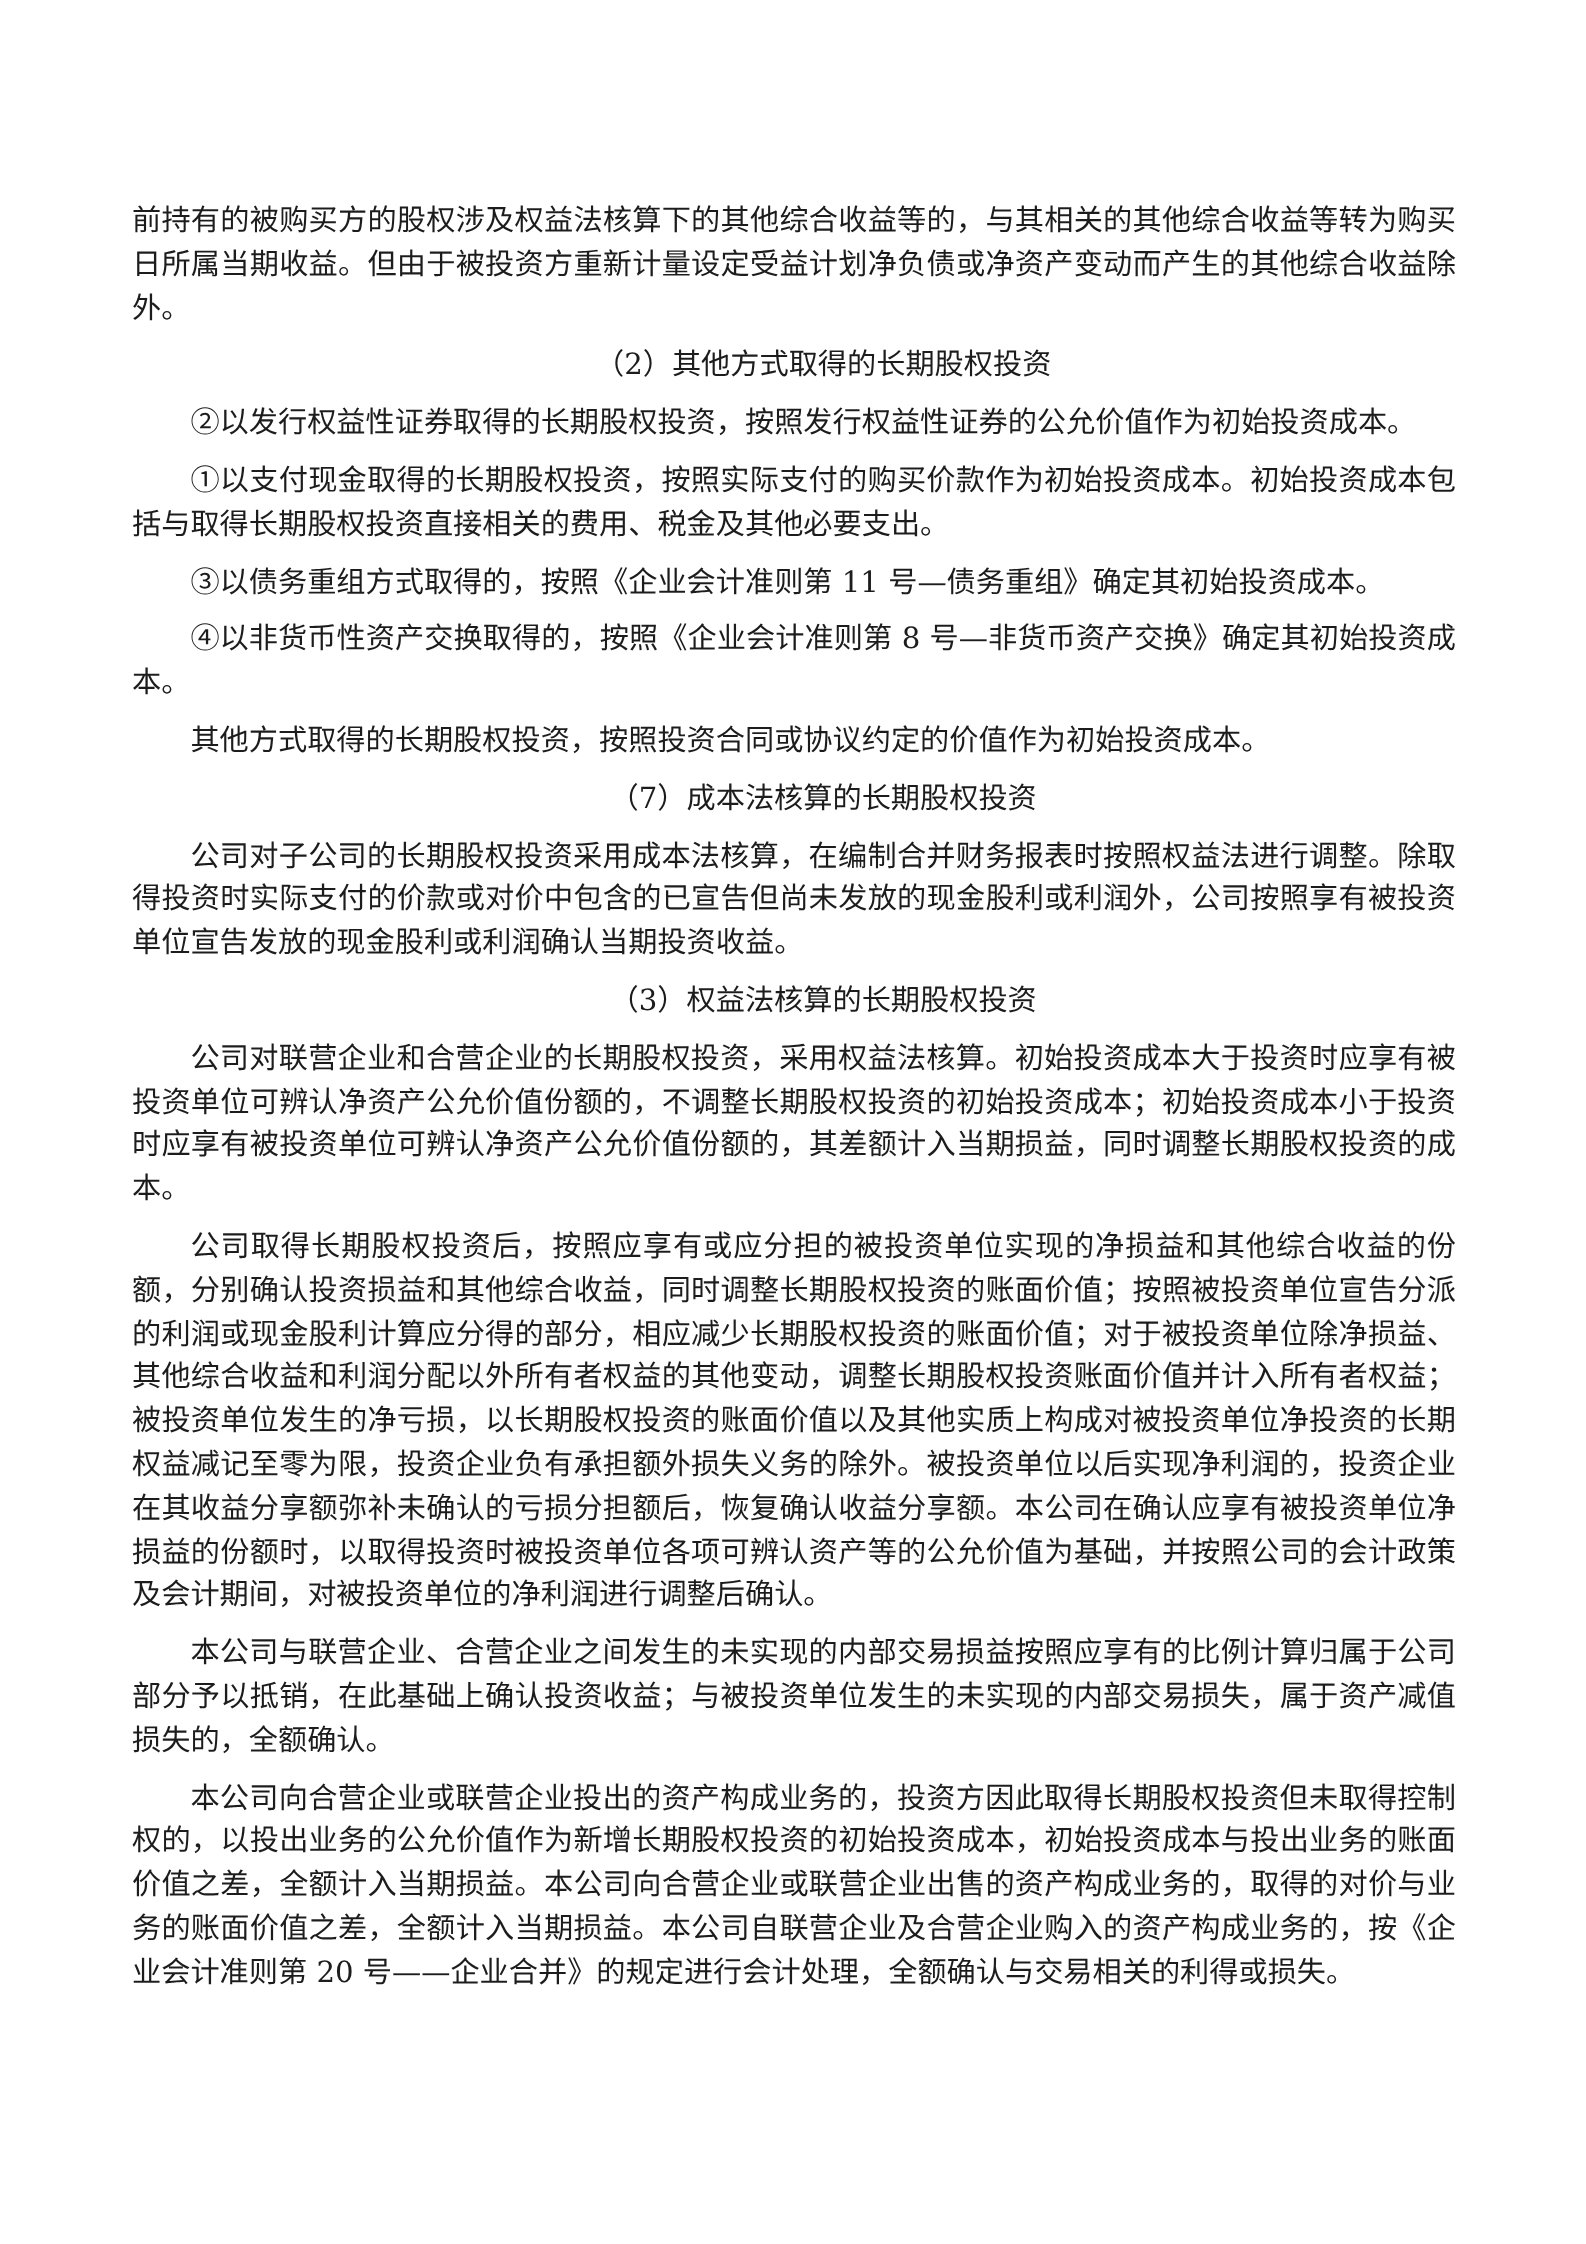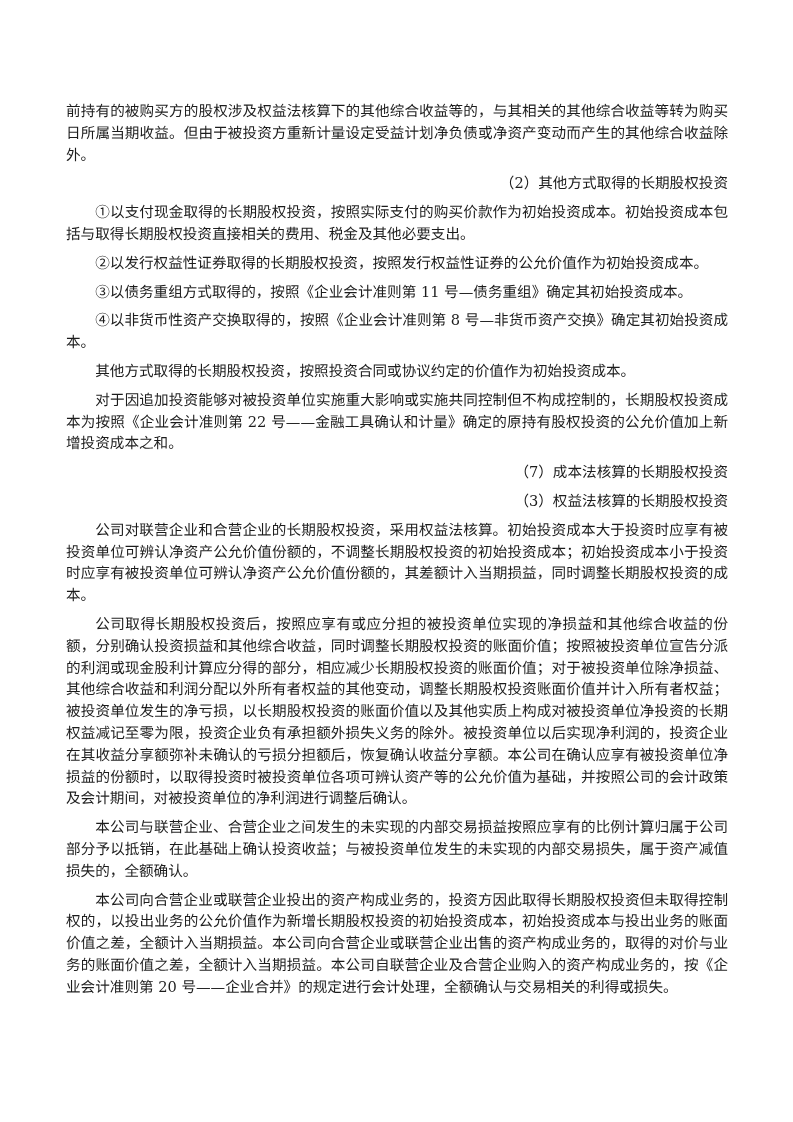--- a/index.html
+++ b/index.html
@@ -24,34 +24,34 @@
   .para {
     margin: 0 0 7px 0;
     text-align: justify;
     text-justify: inter-ideograph;
     text-indent: 2em;
   }
   .para.no-indent {
     text-indent: 0;
   }
   .para.heading {
-    text-align: right;
+    text-align: center;
   }
 </style>
 </head>
 <body>
 
 <div class="page">
   <p class="para no-indent">前持有的被购买方的股权涉及权益法核算下的其他综合收益等的，与其相关的其他综合收益等转为购买日所属当期收益。但由于被投资方重新计量设定受益计划净负债或净资产变动而产生的其他综合收益除外。</p>
   <p class="para heading">（2）其他方式取得的长期股权投资</p>
+  <p class="para">②以发行权益性证券取得的长期股权投资，按照发行权益性证券的公允价值作为初始投资成本。</p>
   <p class="para">①以支付现金取得的长期股权投资，按照实际支付的购买价款作为初始投资成本。初始投资成本包括与取得长期股权投资直接相关的费用、税金及其他必要支出。</p>
-  <p class="para">②以发行权益性证券取得的长期股权投资，按照发行权益性证券的公允价值作为初始投资成本。</p>
   <p class="para">③以债务重组方式取得的，按照《企业会计准则第 11 号—债务重组》确定其初始投资成本。</p>
   <p class="para">④以非货币性资产交换取得的，按照《企业会计准则第 8 号—非货币资产交换》确定其初始投资成本。</p>
   <p class="para">其他方式取得的长期股权投资，按照投资合同或协议约定的价值作为初始投资成本。</p>
-  <p class="para">对于因追加投资能够对被投资单位实施重大影响或实施共同控制但不构成控制的，长期股权投资成本为按照《企业会计准则第 22 号——金融工具确认和计量》确定的原持有股权投资的公允价值加上新增投资成本之和。</p>
   <p class="para heading">（7）成本法核算的长期股权投资</p>
+  <p class="para">公司对子公司的长期股权投资采用成本法核算，在编制合并财务报表时按照权益法进行调整。除取得投资时实际支付的价款或对价中包含的已宣告但尚未发放的现金股利或利润外，公司按照享有被投资单位宣告发放的现金股利或利润确认当期投资收益。</p>
   <p class="para heading">（3）权益法核算的长期股权投资</p>
   <p class="para">公司对联营企业和合营企业的长期股权投资，采用权益法核算。初始投资成本大于投资时应享有被投资单位可辨认净资产公允价值份额的，不调整长期股权投资的初始投资成本；初始投资成本小于投资时应享有被投资单位可辨认净资产公允价值份额的，其差额计入当期损益，同时调整长期股权投资的成本。</p>
   <p class="para">公司取得长期股权投资后，按照应享有或应分担的被投资单位实现的净损益和其他综合收益的份额，分别确认投资损益和其他综合收益，同时调整长期股权投资的账面价值；按照被投资单位宣告分派的利润或现金股利计算应分得的部分，相应减少长期股权投资的账面价值；对于被投资单位除净损益、其他综合收益和利润分配以外所有者权益的其他变动，调整长期股权投资账面价值并计入所有者权益；被投资单位发生的净亏损，以长期股权投资的账面价值以及其他实质上构成对被投资单位净投资的长期权益减记至零为限，投资企业负有承担额外损失义务的除外。被投资单位以后实现净利润的，投资企业在其收益分享额弥补未确认的亏损分担额后，恢复确认收益分享额。本公司在确认应享有被投资单位净损益的份额时，以取得投资时被投资单位各项可辨认资产等的公允价值为基础，并按照公司的会计政策及会计期间，对被投资单位的净利润进行调整后确认。</p>
   <p class="para">本公司与联营企业、合营企业之间发生的未实现的内部交易损益按照应享有的比例计算归属于公司部分予以抵销，在此基础上确认投资收益；与被投资单位发生的未实现的内部交易损失，属于资产减值损失的，全额确认。</p>
   <p class="para">本公司向合营企业或联营企业投出的资产构成业务的，投资方因此取得长期股权投资但未取得控制权的，以投出业务的公允价值作为新增长期股权投资的初始投资成本，初始投资成本与投出业务的账面价值之差，全额计入当期损益。本公司向合营企业或联营企业出售的资产构成业务的，取得的对价与业务的账面价值之差，全额计入当期损益。本公司自联营企业及合营企业购入的资产构成业务的，按《企业会计准则第 20 号——企业合并》的规定进行会计处理，全额确认与交易相关的利得或损失。</p>
 </div>
 
 </body></html>

